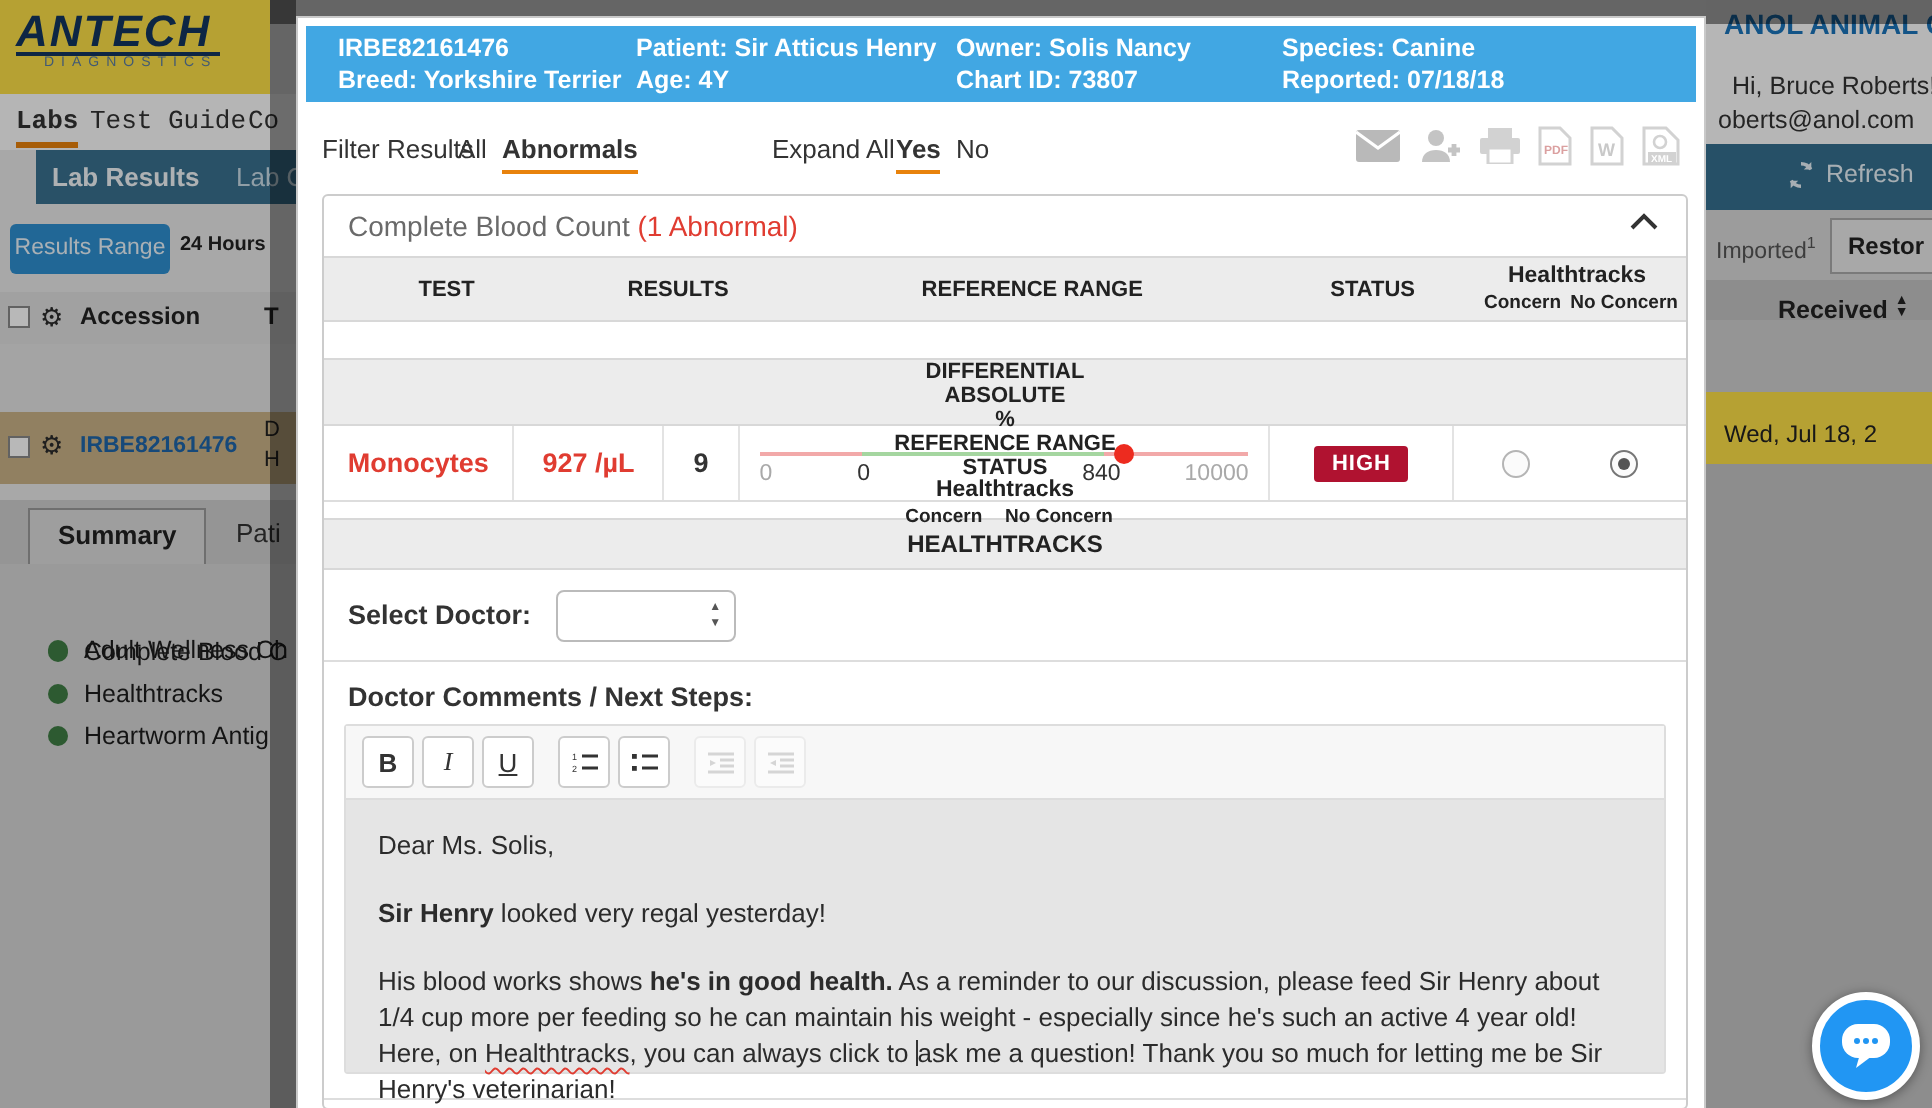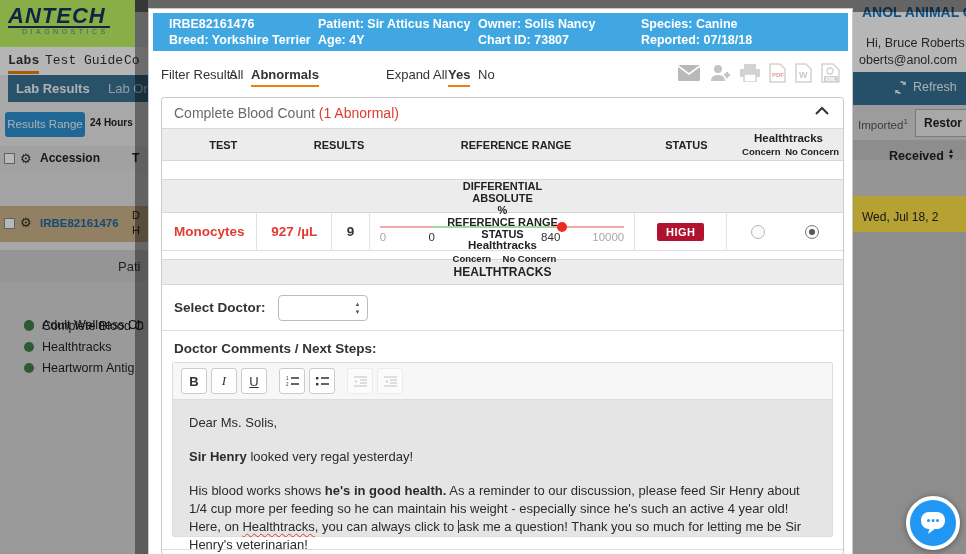--- a/index.html
+++ b/index.html
@@ -2,27 +2,27 @@
 <html><head>
 <meta charset="utf-8">
 <style>
   * { margin:0; padding:0; box-sizing:border-box; }
   html,body { width:966px; height:554px; overflow:hidden; }
   body { font-family:"Liberation Sans", sans-serif; background:#fff; position:relative; color:#333; }
 
   
   .bg { position:absolute; inset:0; }
   .leftcol { position:absolute; left:0; top:0; width:148px; height:554px; background:#e9e9e9; overflow:hidden; }
-  .logobox { position:absolute; left:0; top:0; width:135px; height:47px; background:#bef264; z-index:40; padding:6px 0 0 8px; }
+  .logobox { position:absolute; left:0; top:0; width:135px; height:47px; background:#fde047; z-index:40; padding:6px 0 0 8px; }
   .logo-main { font-size:22px; font-weight:bold; font-style:italic; color:#12355f; letter-spacing:1px; line-height:20px; border-bottom:2px solid #12355f; display:inline-block; padding-right:4px; }
   .logo-sub { font-size:7px; letter-spacing:3.5px; color:#5b7da1; padding-left:14px; }
   .navrow { position:absolute; left:0; top:47px; width:148px; height:28px; background:#fbfbfb; font-size:13px; }
   .navtab { position:absolute; top:6px; color:#333;font-family:Liberation Mono, monospace; }
   .navtab.active { font-weight:bold; border-bottom:3px solid #e8820c; padding-bottom:3px; }
-  .subnav { position:absolute; left:8px; top:75px; width:148px; height:27px; background:#39718f; font-size:13px; }
+  .subnav { position:absolute; left:18px; top:75px; width:148px; height:27px; background:#39718f; font-size:13px; }
   .subnav span { position:absolute; top:6px; }
   .rr-btn { position:absolute; left:5px; top:112px; width:80px; height:25px; background:#2f8fd0; color:#eaf4fb; font-size:11.5px; text-align:center; line-height:25px; border-radius:3px; }
   .hours { position:absolute; left:90px; top:117px; font-size:10px; color:#222; font-weight:bold; }
   .lt-head { position:absolute; left:0; top:146px; width:148px; height:26px; background:#dfdfdf; }
   .lt-filter { position:absolute; left:0; top:172px; width:148px; height:34px; background:#e3e3e3; }
   .lt-input { position:absolute; left:36px; top:177px; width:102px; height:24px; background:#fdfdfd; border:1px solid #bbb; border-radius:3px; font-size:11px; color:#999; line-height:22px; padding-left:7px; white-space:nowrap; overflow:hidden; }
   .lt-row { position:absolute; left:0; top:206px; width:148px; height:36px; background:#c9b287; }
   .cb { display:inline-block; width:11px; height:11px; border:1px solid #888; background:#fff; vertical-align:middle; }
   .gear { font-size:13px; color:#2b2b2b; }
   .acc-label { font-weight:bold; font-size:12px; color:#222; }
@@ -149,20 +149,21 @@
       <div class="lt-input">Filter Description</div>
     </div>
     <div class="lt-row">
       <span class="cb" style="position:absolute; left:4px; top:12px;"></span>
       <span class="gear" style="position:absolute; left:20px; top:9px;">⚙</span>
       <span class="acc-link" style="position:absolute; left:40px; top:11px;">IRBE82161476</span>
       <span style="position:absolute; left:132px; top:3px; font-size:11px; color:#222;">D</span>
       <span style="position:absolute; left:132px; top:18px; font-size:11px; color:#222;">H</span>
     </div>
     <div class="tabs2">
+      <span class="tab2 active" style="left:14px;">Summary</span>
       <span class="tab2" style="left:104px; color:#333;">Pati</span>
     </div>
     <div class="panel-l">
       <div class="li-item" style="top:16px;margin-top:20px;"><span class="dot"></span><span>Adult Wellness Ch</span></div>
       <div class="li-item" style="top:37px;"><span class="dot"></span><span>Complete Blood C</span></div>
       <div class="li-item" style="top:58px;"><span class="dot"></span><span>Healthtracks</span></div>
       <div class="li-item" style="top:79px;"><span class="dot"></span><span>Heartworm Antig</span></div>
     </div>
   </div>
 
@@ -204,21 +205,21 @@
 <div class="topstrip"></div>
 
 <div class="modal">
 
   <div class="pbar">
     <div class="pcol" style="left:16px;">
       <div>IRBE82161476</div>
       <div>Breed: Yorkshire Terrier</div>
     </div>
     <div class="pcol" style="left:165px;">
-      <div>Patient: Sir Atticus Nancy</div>
+      <div>Patient: Sir Atticus Henry</div>
       <div>Age: 4Y</div>
     </div>
     <div class="pcol" style="left:325px;">
       <div>Owner: Solis Nancy</div>
       <div>Chart ID: 73807</div>
     </div>
     <div class="pcol" style="left:488px;">
       <div>Species: Canine</div>
       <div>Reported: 07/18/18</div>
     </div>

